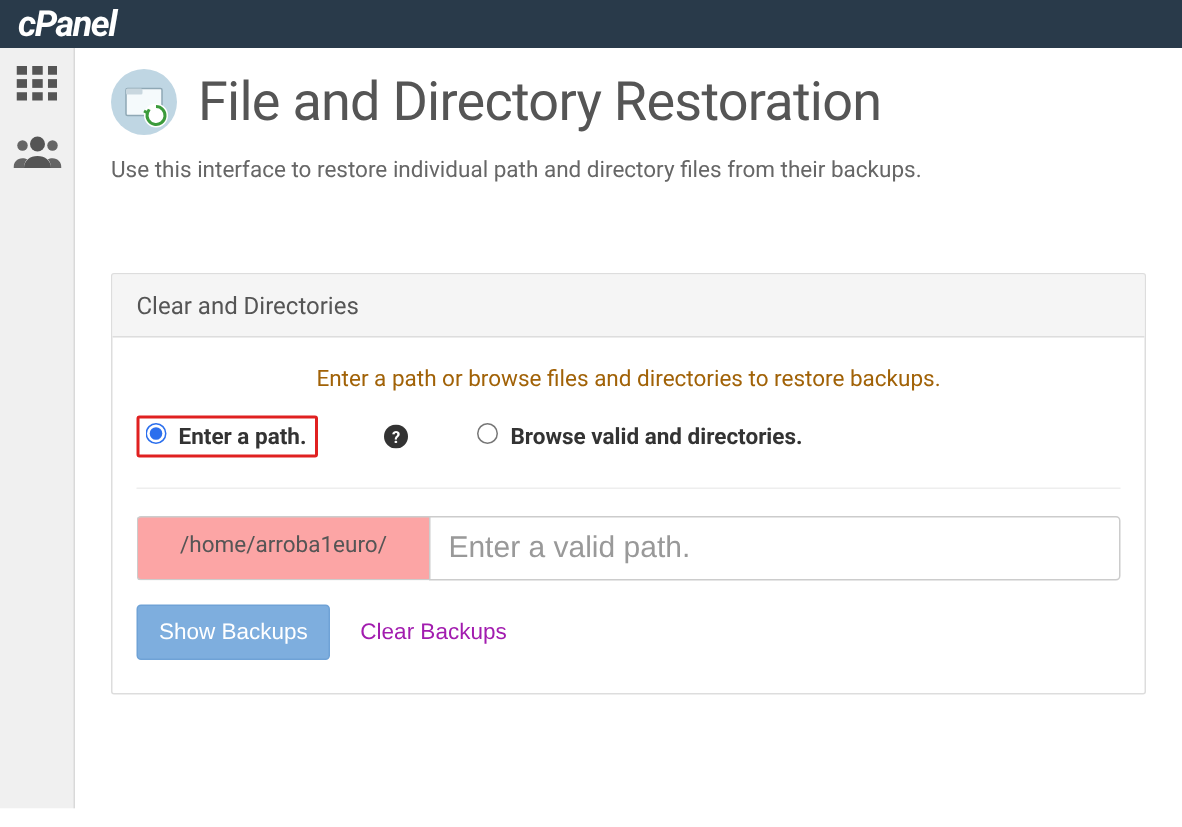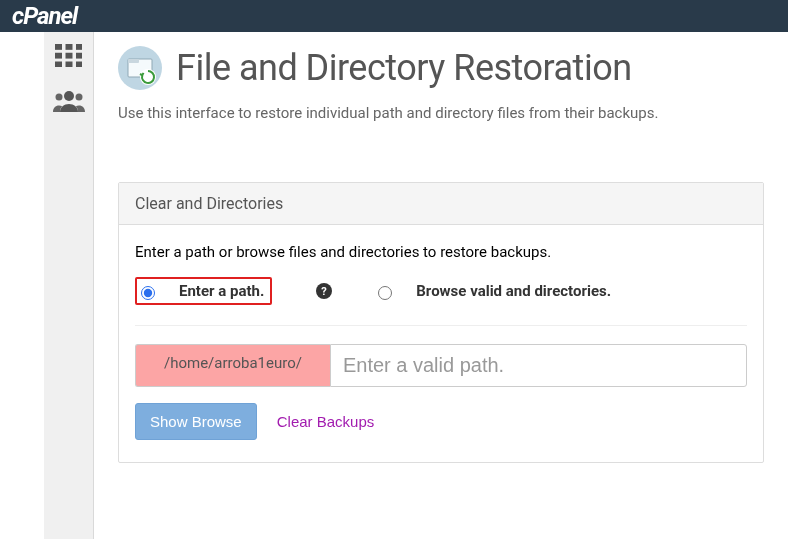--- a/index.html
+++ b/index.html
@@ -1,33 +1,33 @@
 <!DOCTYPE html>
 <html><head>
   <meta charset="utf-8">
   <style>
     * { box-sizing: border-box; margin: 0; padding: 0; }
     body { font-family: -apple-system, BlinkMacSystemFont, "Segoe UI", Roboto, "Helvetica Neue", Arial, sans-serif; background: #fff; color: #555; font-size: 15px; }
     .topbar { background: #293a4a; height: 32px; display: flex; align-items: center; padding: 0 12px; }
     .logo { color: #fff; font-weight: 700; font-style: italic; font-size: 24px; letter-spacing: -1px; }
     .logo .c { font-style: italic; }
-    .layout { display: flex; min-height: calc(100vh - 44px); margin-left: 44px; }
+    .layout { display: flex; min-height: calc(100vh - 44px); }
     .sidebar { width: 50px; background: #f0f0f0; border-right: 1px solid #d9d9d9; padding-top: 12px; display: flex; flex-direction: column; align-items: center; gap: 22px; }
     .sidebar .icon-item { width: 28px; height: 24px; color: #555; cursor: pointer; }
     .main { flex: 1; padding: 14px 24px 40px 24px; }
     .page-header { display: flex; align-items: center; gap: 14px; margin-bottom: 14px; }
     .page-icon { width: 44px; height: 44px; }
     .page-title { font-size: 36px; font-weight: 400; color: #555; letter-spacing: -0.5px; }
     .description { color: #666; margin-bottom: 60px; font-size: 15px; }
     .panel { border: 1px solid #ddd; border-radius: 2px; }
     .panel-header { background: #f5f5f5; border-bottom: 1px solid #ddd; padding: 11px 16px; font-size: 16px; color: #555; }
     .panel-body { padding: 18px 16px 22px 16px; }
-    .instruction { color: #000000; margin-bottom: 16px; font-size: 15px; }
+    .instruction { color: #a16207; margin-bottom: 16px; font-size: 15px; text-align: center; }
     .radio-row { display: flex; align-items: center; gap: 46px; margin-bottom: 20px; }
-    .radio-group { display: inline-flex; align-items: flex-end; gap: 24px; font-weight: 700; color: #333; font-size: 15px; }
+    .radio-group { display: inline-flex; align-items: flex-start; gap: 8px; font-weight: 700; color: #333; font-size: 15px; }
     .radio-group input[type="radio"] { width: 14px; height: 14px; accent-color: #2b6fed; }
     .radio-highlight { border: 2px solid #e02020; border-radius: 2px; padding: 3px 6px 3px 4px; display: inline-flex; align-items: center; gap: 8px; }
     .help-icon { width: 16px; height: 16px; color: #333; display: inline-flex; margin-left: -2px; }
     hr.sep { border: none; border-top: 1px solid #eee; margin: 0 0 18px 0; }
     .path-row { display: flex; margin-bottom: 16px; }
     .path-prefix { background: #fca5a5; border: 1px solid #ccc; border-right: none; padding: 9px 28px; color: #555; font-size: 15px; border-radius: 3px 0 0 3px; }
     .path-input { flex: 1; border: 1px solid #ccc; padding: 9px 12px; font-size: 20px; border-radius: 0 3px 3px 0; color: #555; }
     .path-input::placeholder { color: #999; }
     .btn-row { display: flex; gap: 16px; align-items: center; }
     .btn-primary { background: #7eaede; color: #fff; border: 1px solid #6fa2d6; padding: 9px 14px; font-size: 15px; border-radius: 3px; cursor: pointer; }
@@ -109,19 +109,19 @@
         </div>
 
         <hr class="sep">
 
         <div class="path-row">
           <span class="path-prefix">/home/arroba1euro/</span>
           <input type="text" class="path-input" placeholder="Enter a valid path." style="">
         </div>
 
         <div class="btn-row">
-          <button class="btn-primary">Show Browse</button>
+          <button class="btn-primary">Show Backups</button>
           <button class="btn-link-disabled">Clear Backups</button>
         </div>
       </div>
     </div>
   </div>
 </div>
 
 </body></html>

